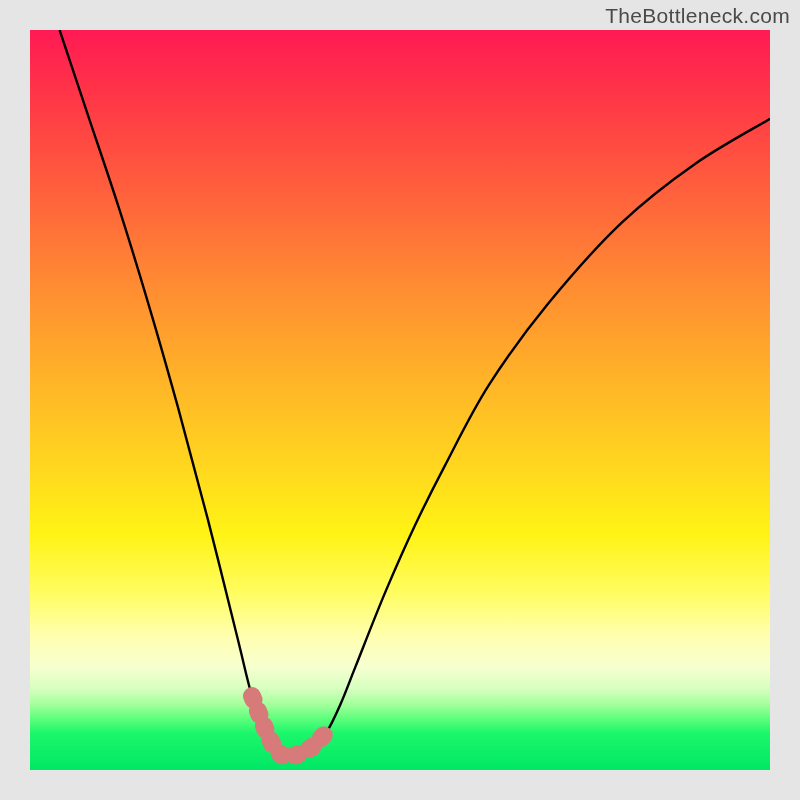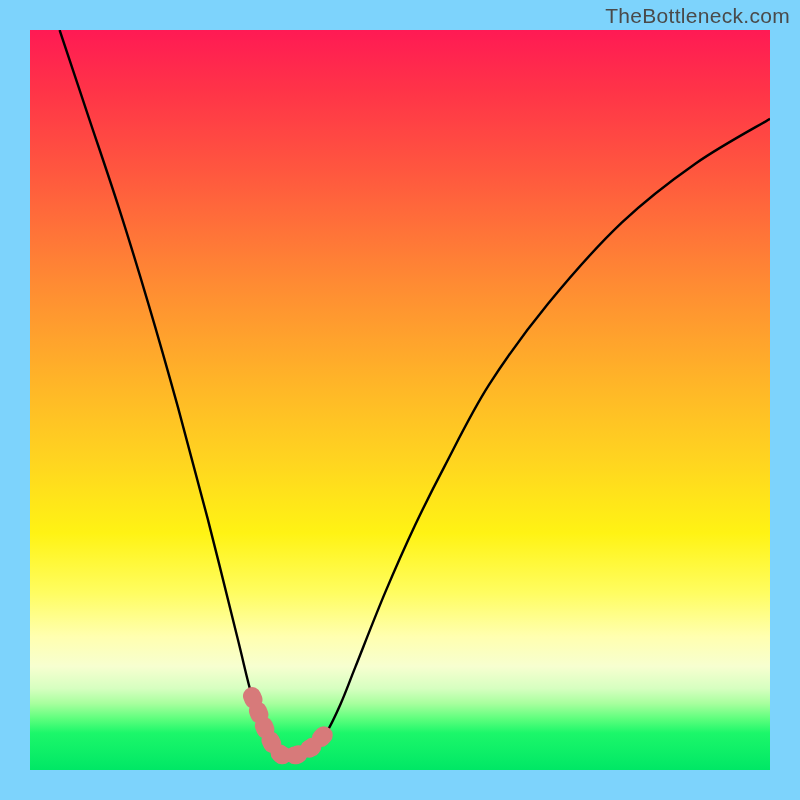--- a/index.html
+++ b/index.html
@@ -9,21 +9,21 @@
     height: 800px;
     overflow: hidden;
     background: #000;
     font-family: Arial, Helvetica, sans-serif;
   }
   .frame {
     position: absolute;
     top: 0; left: 0;
     width: 800px;
     height: 800px;
-    background: #7dd3fc;
+    background: #e5e5e5;
   }
   .plot {
     position: absolute;
     top: 30px;
     left: 30px;
     width: 740px;
     height: 740px;
     
     background: linear-gradient(to bottom,
       #ff1a54 0%,

